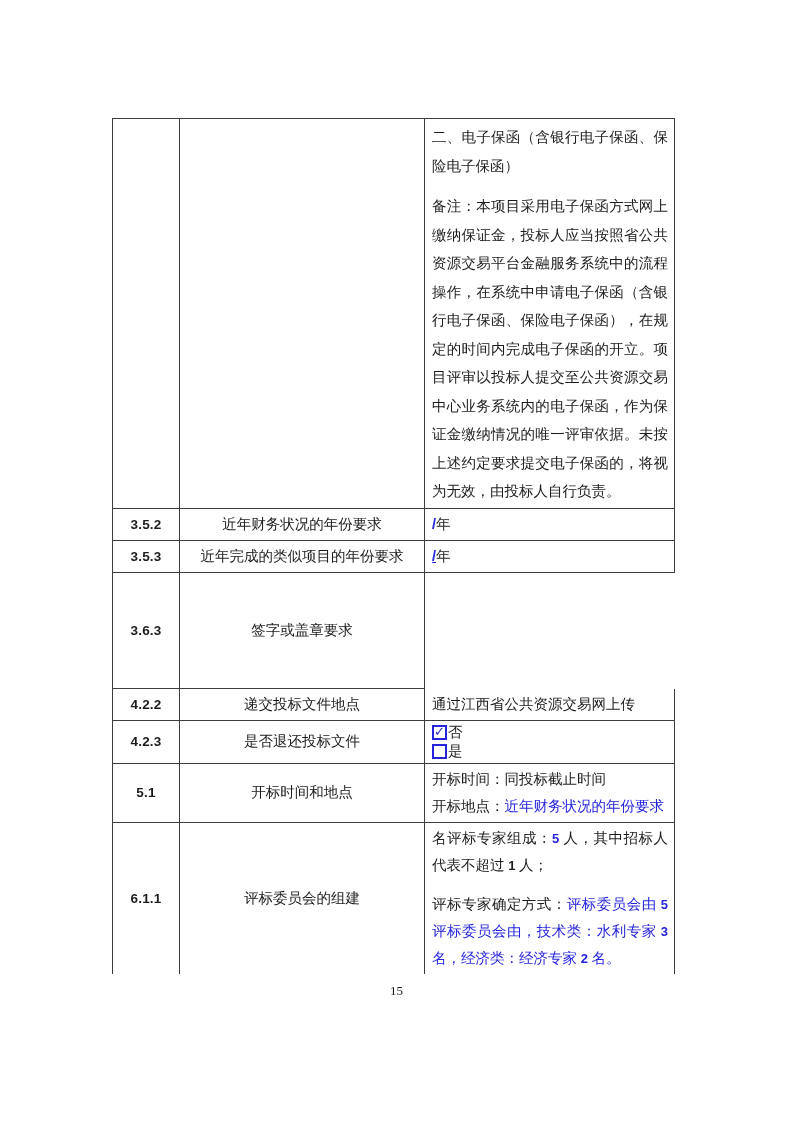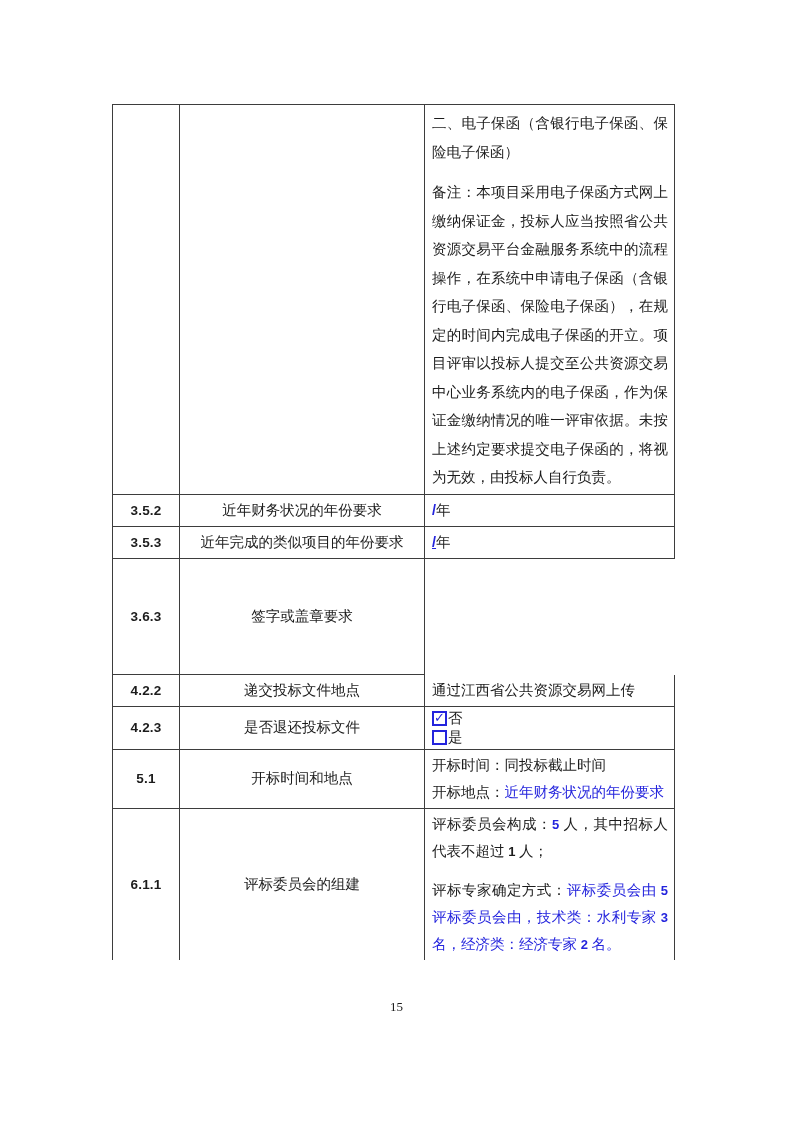--- a/index.html
+++ b/index.html
@@ -14,21 +14,21 @@
   }
   .page {
     position: relative;
     width: 793px;
     height: 1122px;
     background: #ffffff;
   }
   .doc-table {
     position: absolute;
     left: 112px;
-    top: 104px;
+    top: 118px;
     width: 562px;
     border-top: 1px solid var(--border, #3d3d3d);
     border-left: 1px solid var(--border, #3d3d3d);
   }
   .row {
     display: grid;
     grid-template-columns: 67px 245px 1fr;
   }
   .cell {
     border-right: 1px solid var(--border, #3d3d3d);
@@ -117,21 +117,20 @@
   .rh-51  { min-height: 56px; }
   .rh-611 { min-height: 148px; }
   .page-number {
     position: absolute;
     top: 983px;
     left: 0;
     width: 100%;
     text-align: center;
     font-size: 13px;
     font-family: "Liberation Serif", "DejaVu Serif", serif;
-    margin-top: 16px;
   }
 </style>
 </head>
 <body>
 
 <div class="page">
 
   <div class="doc-table">
 
     <div class="row rh-g">
@@ -195,21 +194,21 @@
       <div class="cell c-content">
         <p class="line">开标时间：同投标截止时间</p>
         <p class="line"><span>开标地点：</span><span class="blue">近年财务状况的年份要求</span></p>
       </div>
     </div>
 
     <div class="row rh-611">
       <div class="cell c-num">6.1.1</div>
       <div class="cell c-label">评标委员会的组建</div>
       <div class="cell c-content">
-        <p class="para para-27"><span>评标委员会构成：</span><span class="blue num">5</span><span> 人，其中招标人代表不超过 </span><span class="num">1</span><span> 人；</span></p>
+        <p class="para para-27"><span>名评标专家组成：</span><span class="blue num">5</span><span> 人，其中招标人代表不超过 </span><span class="num">1</span><span> 人；</span></p>
         <p class="para para-27"><span>评标专家确定方式：</span><span class="blue">评标委员会由 </span><span class="blue num">5</span><span class="blue"> 评标委员会由，技术类：水利专家 </span><span class="blue num">3</span><span class="blue"> 名，经济类：经济专家 </span><span class="blue num">2</span><span class="blue"> 名。</span></p>
       </div>
     </div>
 
   </div>
 
   <div class="page-number">15</div>
 
 </div>
 

